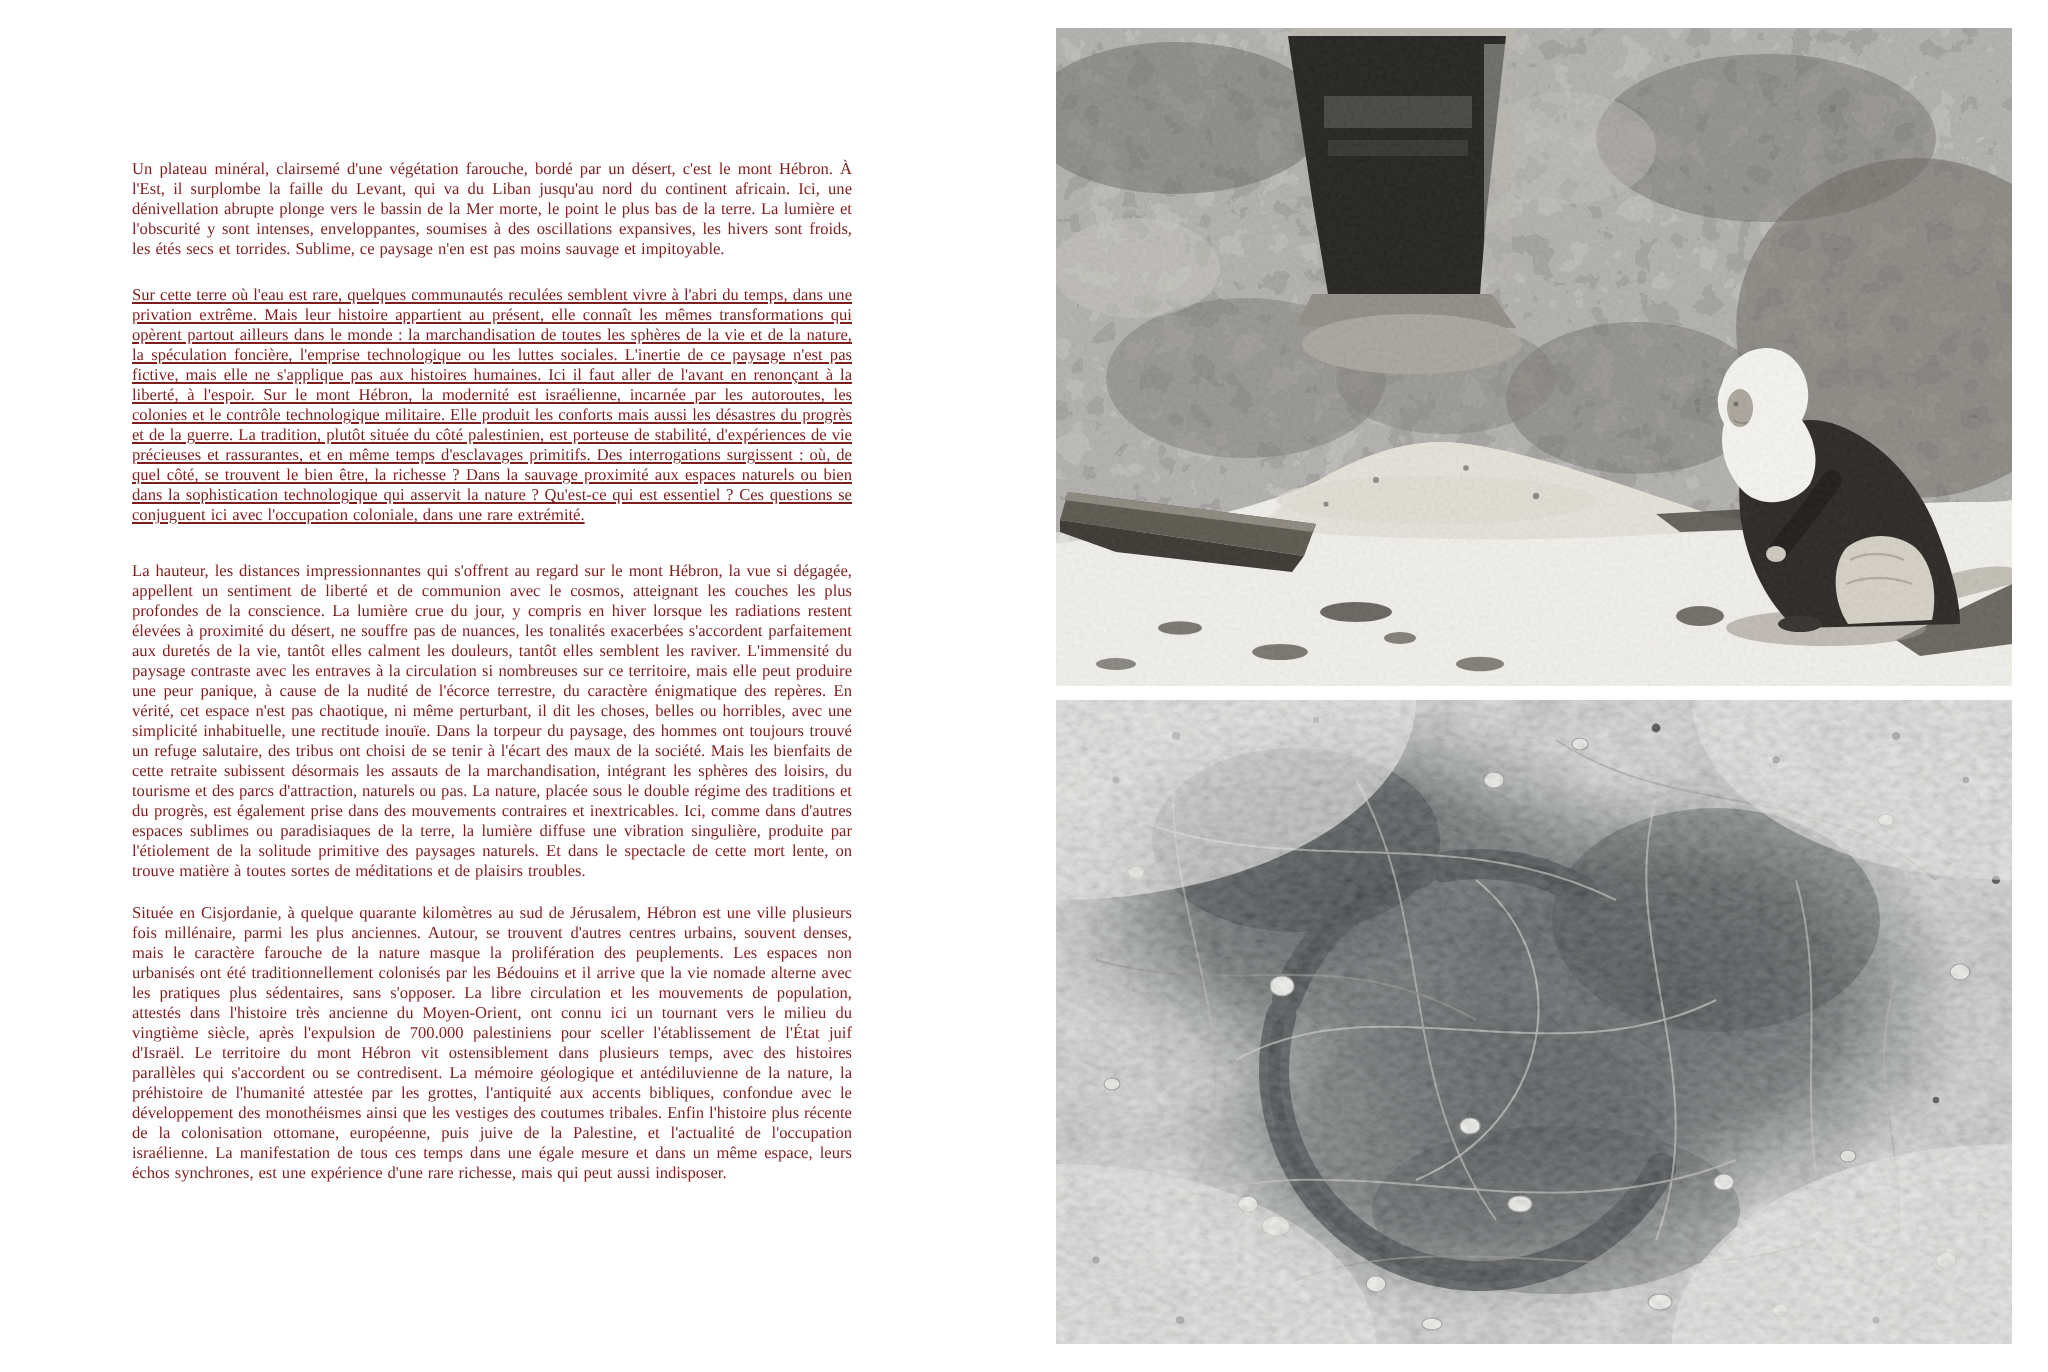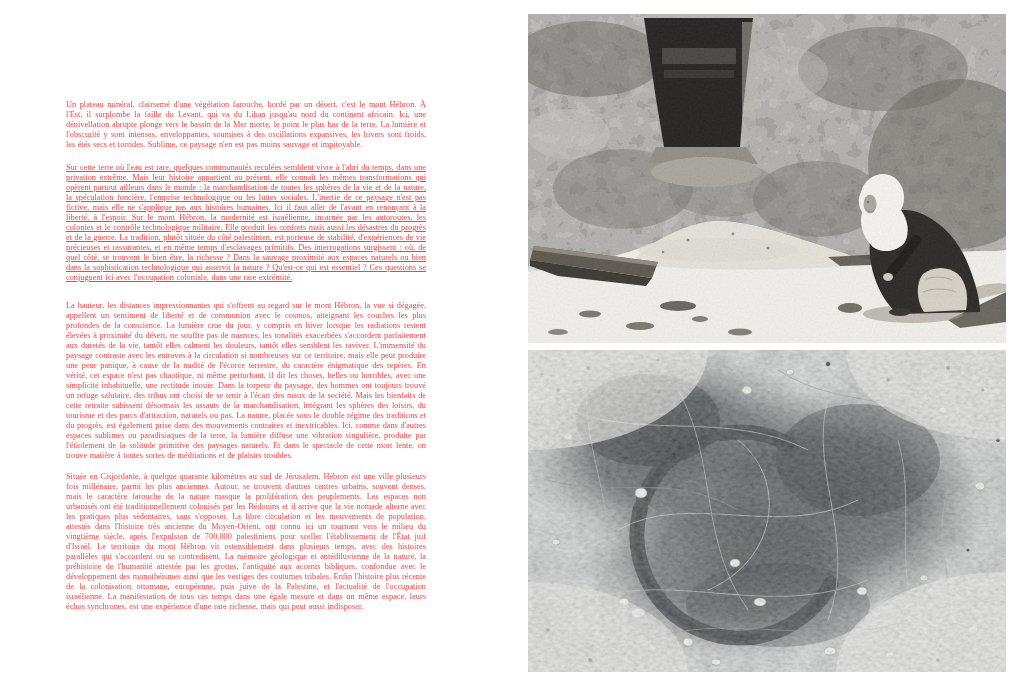--- a/index.html
+++ b/index.html
@@ -5,22 +5,22 @@
   html,body{margin:0;padding:0;background:#ffffff;}
   .spread{
     position:relative;
     width:1024px;height:686px;
     background:#ffffff;
     overflow:hidden;
     font-family:"Liberation Serif","DejaVu Serif",serif;
   }
   .text-column{
     position:absolute;
-    left:66px;top:100px;width:360px;
-    color:#ef4444;
+    left:66px;top:80px;width:360px;
+    color:#7f1d1d;
   }
   .text-column p{
     margin:0;
     font-size:8.3px;
     line-height:10px;
     text-align:justify;
     word-spacing:0.4px;
   }
   .text-column p.gap-after-1{margin-bottom:13px;}
   .text-column p.gap-after-2{margin-bottom:18px;text-decoration:underline;}

